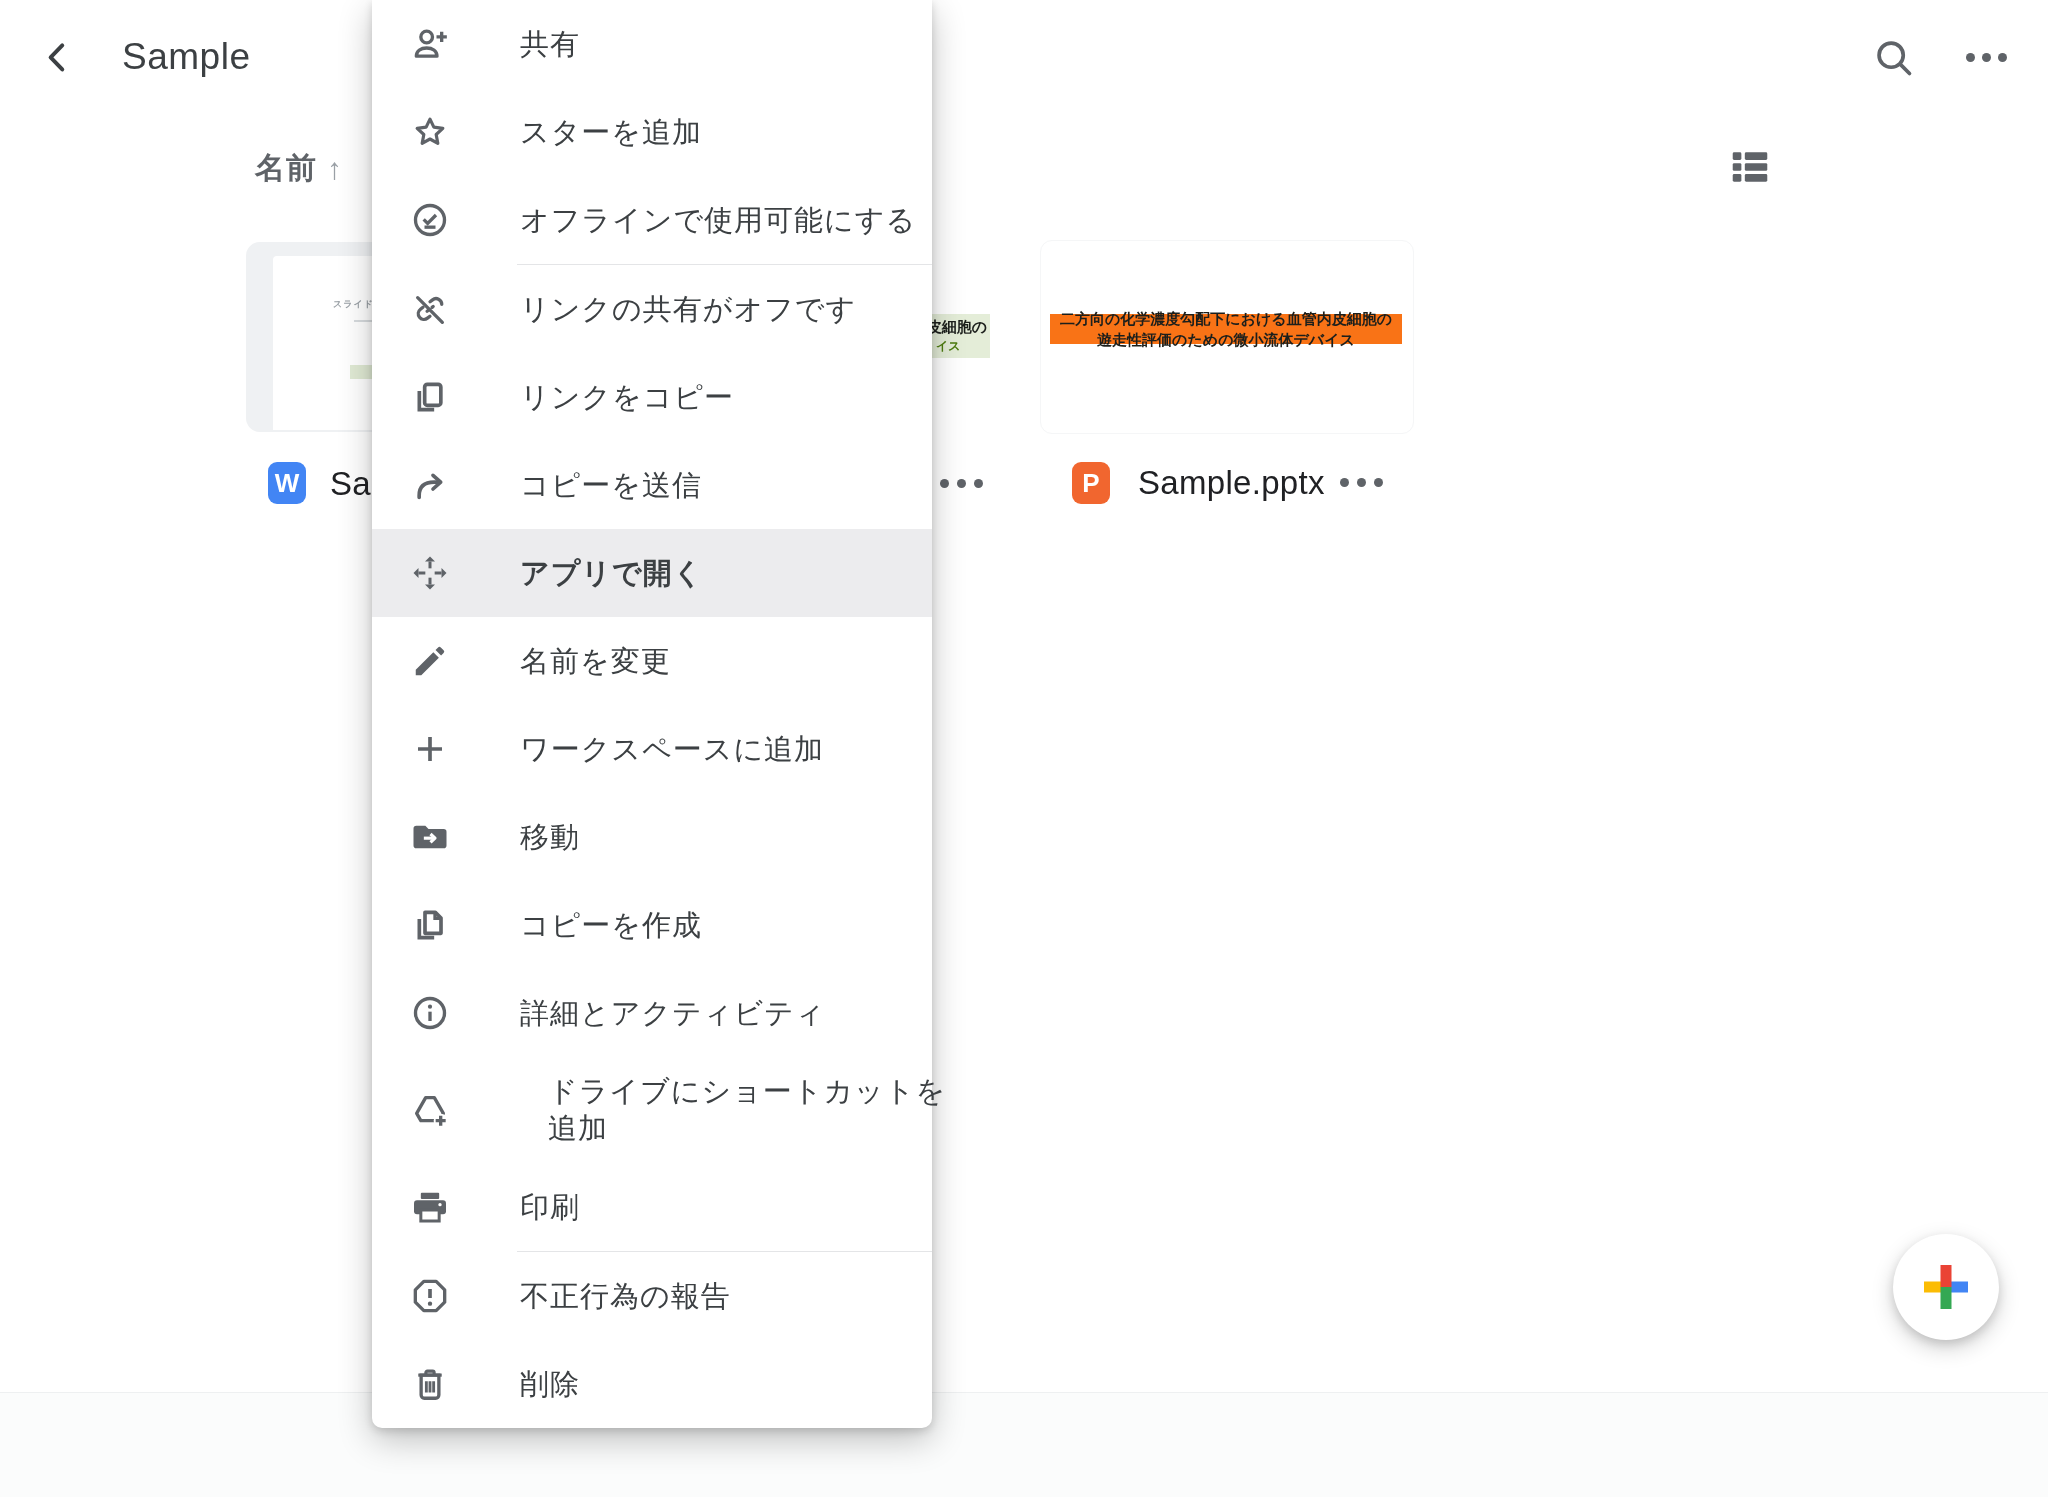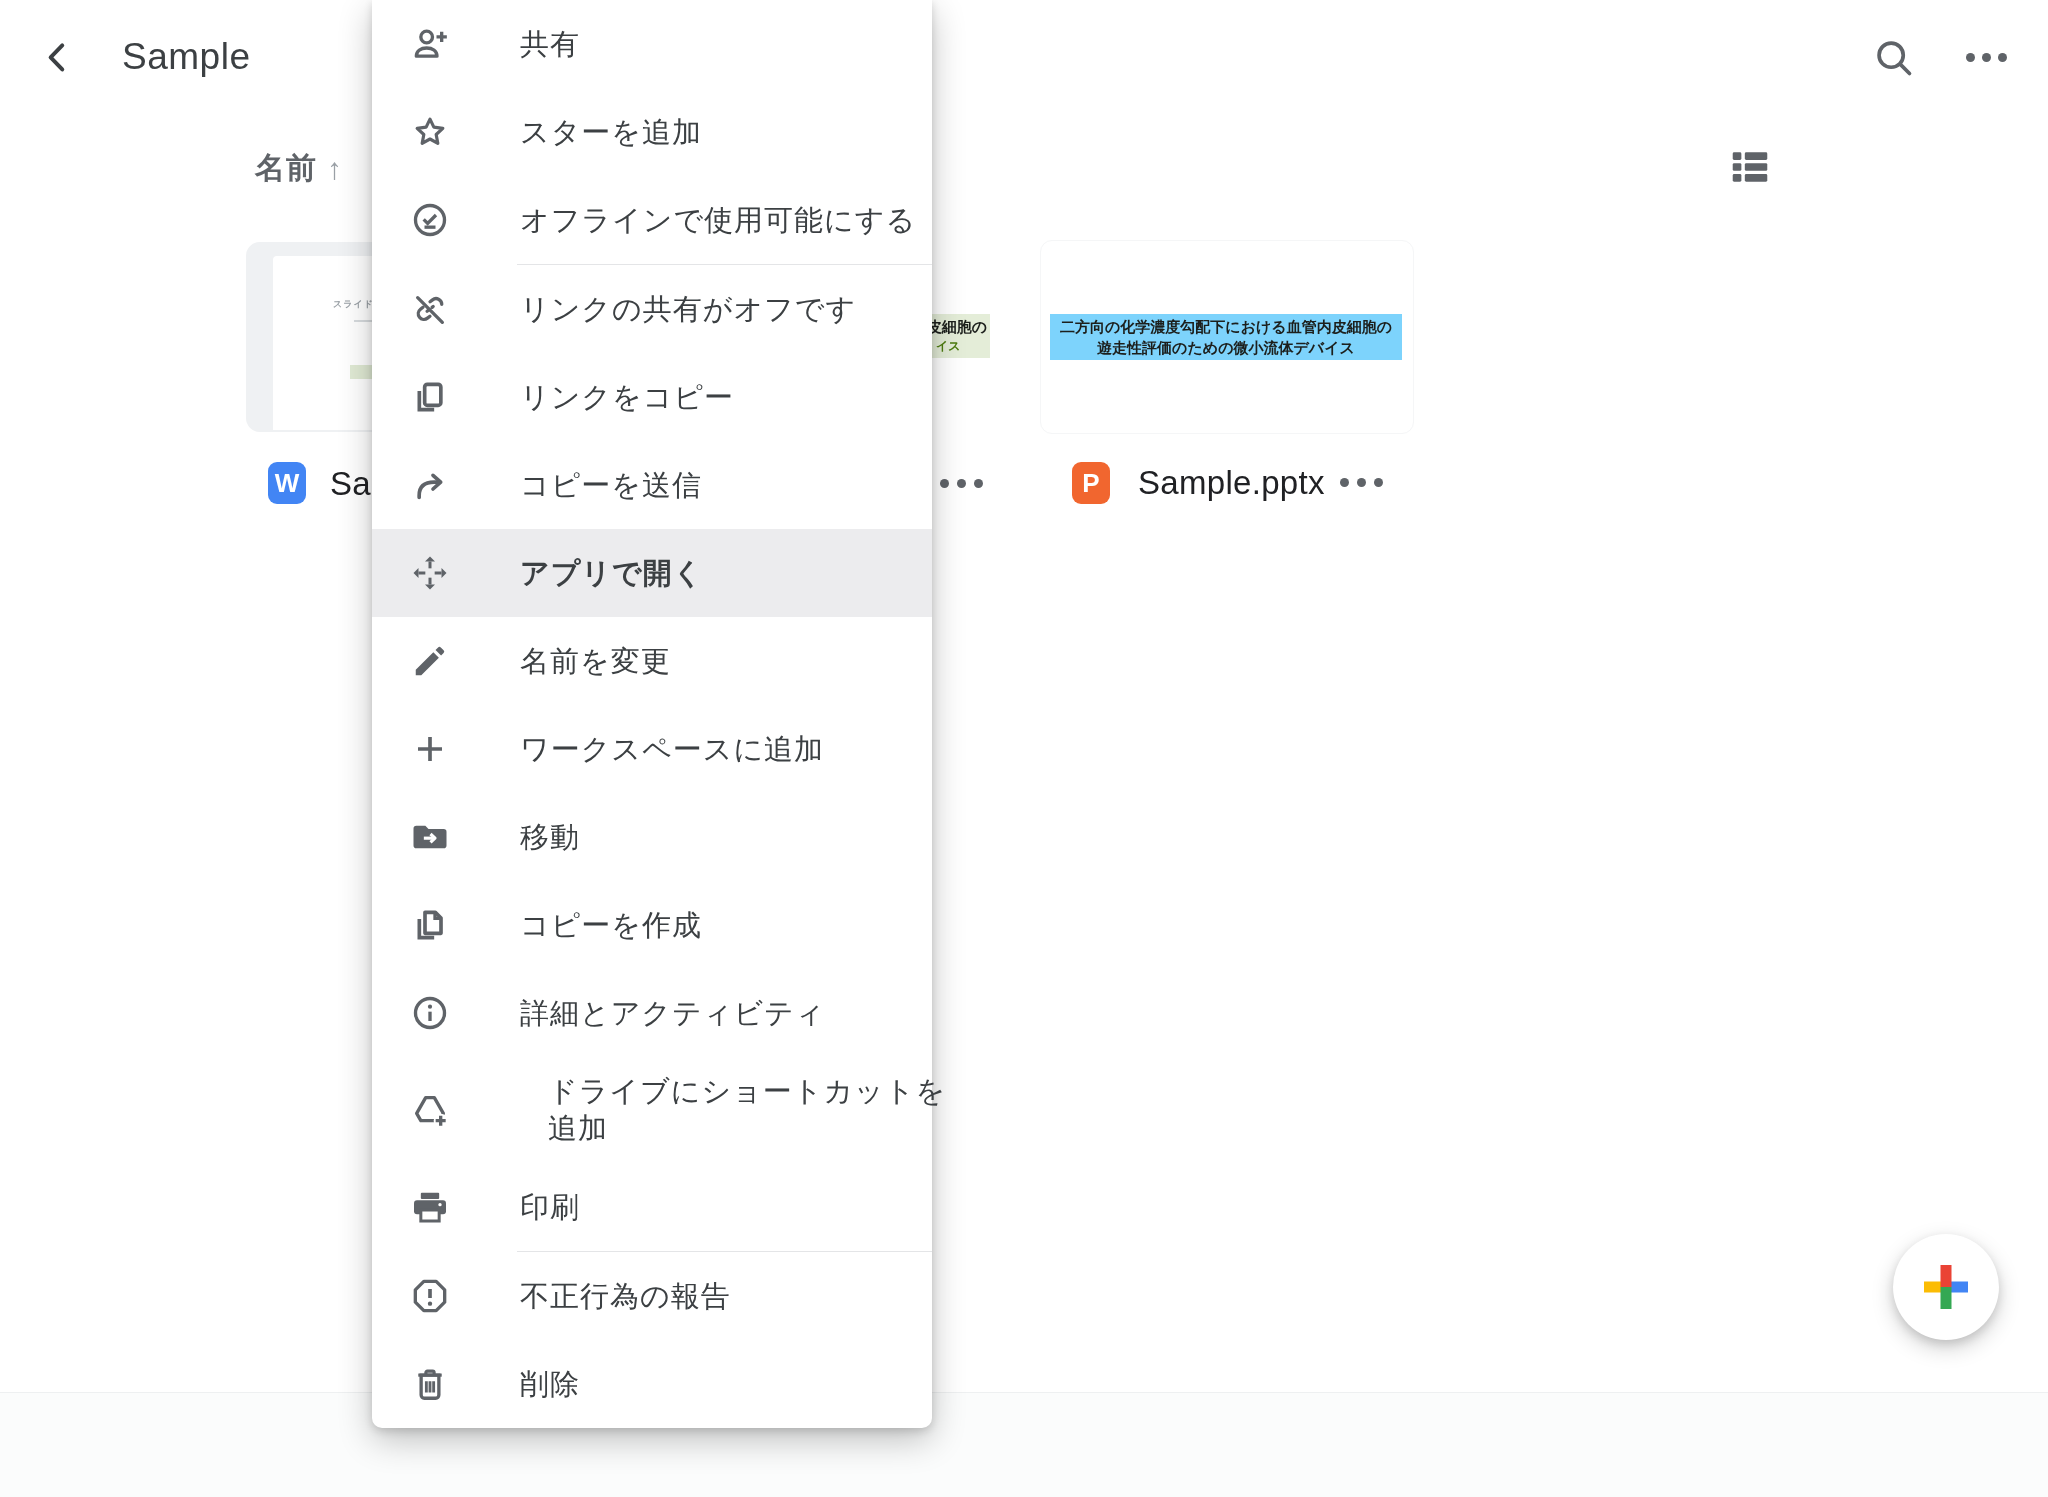--- a/index.html
+++ b/index.html
@@ -30,21 +30,21 @@
   .tile1-page{position:absolute;left:27px;top:14px;right:0;bottom:2px;background:#ffffff;border-top-left-radius:4px;}
   .thumb-heading{position:absolute;left:44px;top:42px;font-size:9px;font-weight:bold;color:#9aa0a6;letter-spacing:1px;margin-left:16px;}
   .thumb-line{position:absolute;left:81px;top:64px;width:22px;height:2px;background:#d7dbde;}
   .thumb-greenbar{position:absolute;left:77px;top:109px;right:0;height:14px;background:#e0ead4;}
 
   .greenfrag{left:870px;top:314px;width:120px;height:44px;background:#e4edd8;}
   .greenfrag .l1{position:absolute;right:3px;top:4px;font-size:15px;font-weight:bold;color:#1c1f1c;}
   .greenfrag .l2{position:absolute;left:66px;top:24px;font-size:12px;font-weight:bold;color:#4d7c0f;}
 
   .tile3-card{left:1040px;top:240px;width:372px;height:192px;background:#ffffff;border:1px solid #f5f6f7;border-radius:12px;}
-  .tile3-green{left:1050px;top:314px;width:352px;height:46px;background:#7dd3fc;
+  .tile3-green{left:1050px;top:314px;width:352px;height:30px;background:#f97316;
     display:flex;flex-direction:column;align-items:center;justify-content:center;}
   .tile3-green div{font-size:15px;font-weight:bold;color:#1c1f1c;line-height:21px;white-space:nowrap;}
 
   .badge{width:38px;height:42px;border-radius:9px;color:#fff;display:flex;align-items:center;justify-content:center;
     font-size:26px;font-weight:bold;}
   .w-badge{left:268px;top:462px;background:#4285F4;}
   .p-badge{left:1072px;top:462px;background:#F1662F;}
   .file-name{font-size:33px;color:#202124;letter-spacing:.3px;}
   .name1{left:330px;top:465px;}
   .name3{left:1138px;top:464px;}

